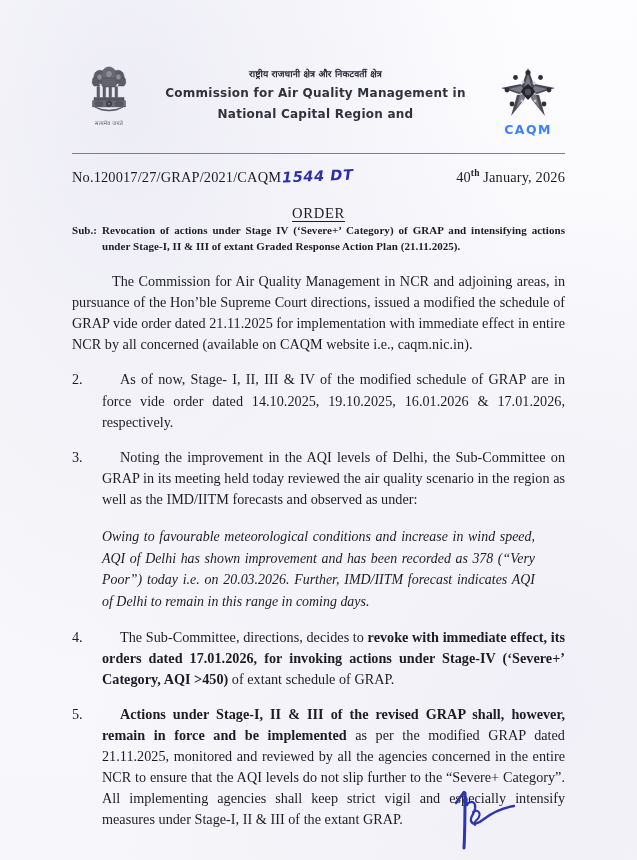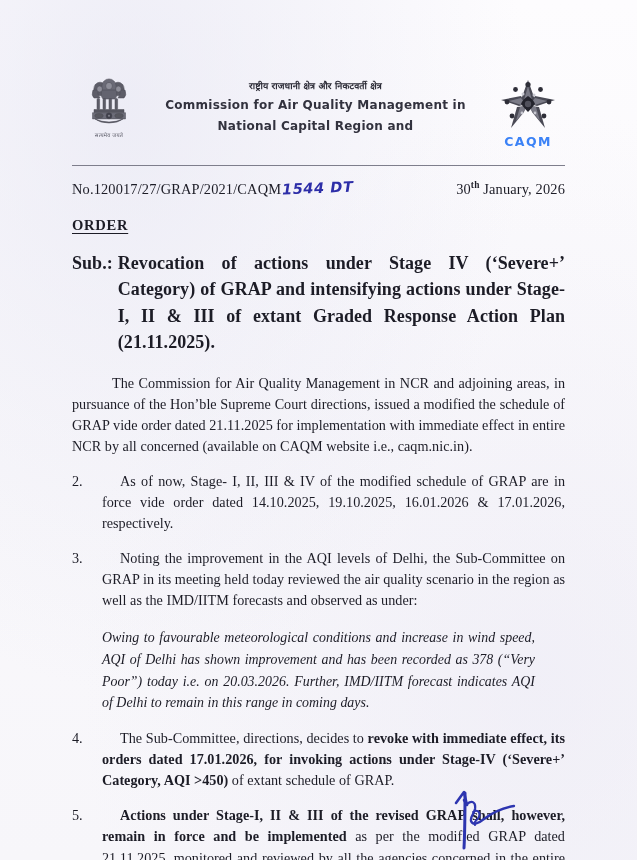--- a/index.html
+++ b/index.html
@@ -22,21 +22,21 @@
     inset: 0;
     background:
       radial-gradient(ellipse at 20% 12%, rgba(225,225,240,0.55) 0%, rgba(255,255,255,0) 55%),
       radial-gradient(ellipse at 85% 80%, rgba(230,228,242,0.40) 0%, rgba(255,255,255,0) 60%),
       linear-gradient(180deg, #fdfcfe 0%, #f9f8fb 55%, #f7f6fa 100%);
   }
 
   .page {
     position: absolute;
     inset: 0;
-    padding: 16px 72px;
+    padding: 4px 72px;
     box-sizing: border-box;
   }
 
   
   .letterhead {
     display: flex;
     align-items: flex-start;
     justify-content: space-between;
     padding-top: 62px;
     height: 78px;
@@ -122,33 +122,33 @@
     letter-spacing: .6px;
     transform: rotate(-2.5deg) translateY(-1px);
     display: inline-block;
     margin-left: 1px;
   }
   .docdate { white-space: nowrap; }
   .docdate sup { font-size: 9.4px; font-weight: bold; }
 
   
   .order-title {
-    font-weight: 700;
+    text-align: center;
+    font-weight: 400;
     font-size: 14.6px;
     letter-spacing: .7px;
     margin-top: 19px;
     text-decoration: underline;
     text-underline-offset: 2.5px;
   }
 
   .subject {
     display: flex;
-    margin-top: 16px;
     font-weight: 700;
-    font-size: 18px;
+    font-size: 11px;
     line-height: 1.47;
     letter-spacing: .05px;
   }
   .subject-label { flex: 0 0 auto; padding-right: 5px; }
   .subject-text { flex: 1 1 auto; text-align: justify; }
 
   
   p.body {
     font-size: 14.2px;
     line-height: 1.485;
@@ -283,21 +283,21 @@
         </g>
       </svg>
       <div class="caqm-word">CAQM</div>
     </div>
   </div>
 
   <hr class="rule">
 
   <div class="refline">
     <div class="refno"><span>No.120017/27/GRAP/2021/CAQM</span><span class="handwrite">1544 DT</span></div>
-    <div class="docdate"><span>30</span><sup>th</sup><span> January, 2026</span></div>
+    <div class="docdate"><span>40</span><sup>th</sup><span> January, 2026</span></div>
   </div>
 
   <div class="order-title">ORDER</div>
 
   <div class="subject">
     <div class="subject-label">Sub.:</div>
     <div class="subject-text">Revocation of actions under Stage IV (‘Severe+’ Category) of GRAP and intensifying actions under Stage-I, II &amp; III of extant  Graded Response Action Plan (21.11.2025).</div>
   </div>
 
   <p class="body first">The Commission for Air Quality Management in NCR and adjoining areas, in pursuance of the Hon’ble Supreme Court directions, issued a modified the schedule of GRAP vide order dated 21.11.2025 for implementation with immediate effect in entire NCR by all concerned (available on CAQM website i.e., caqm.nic.in).</p>

